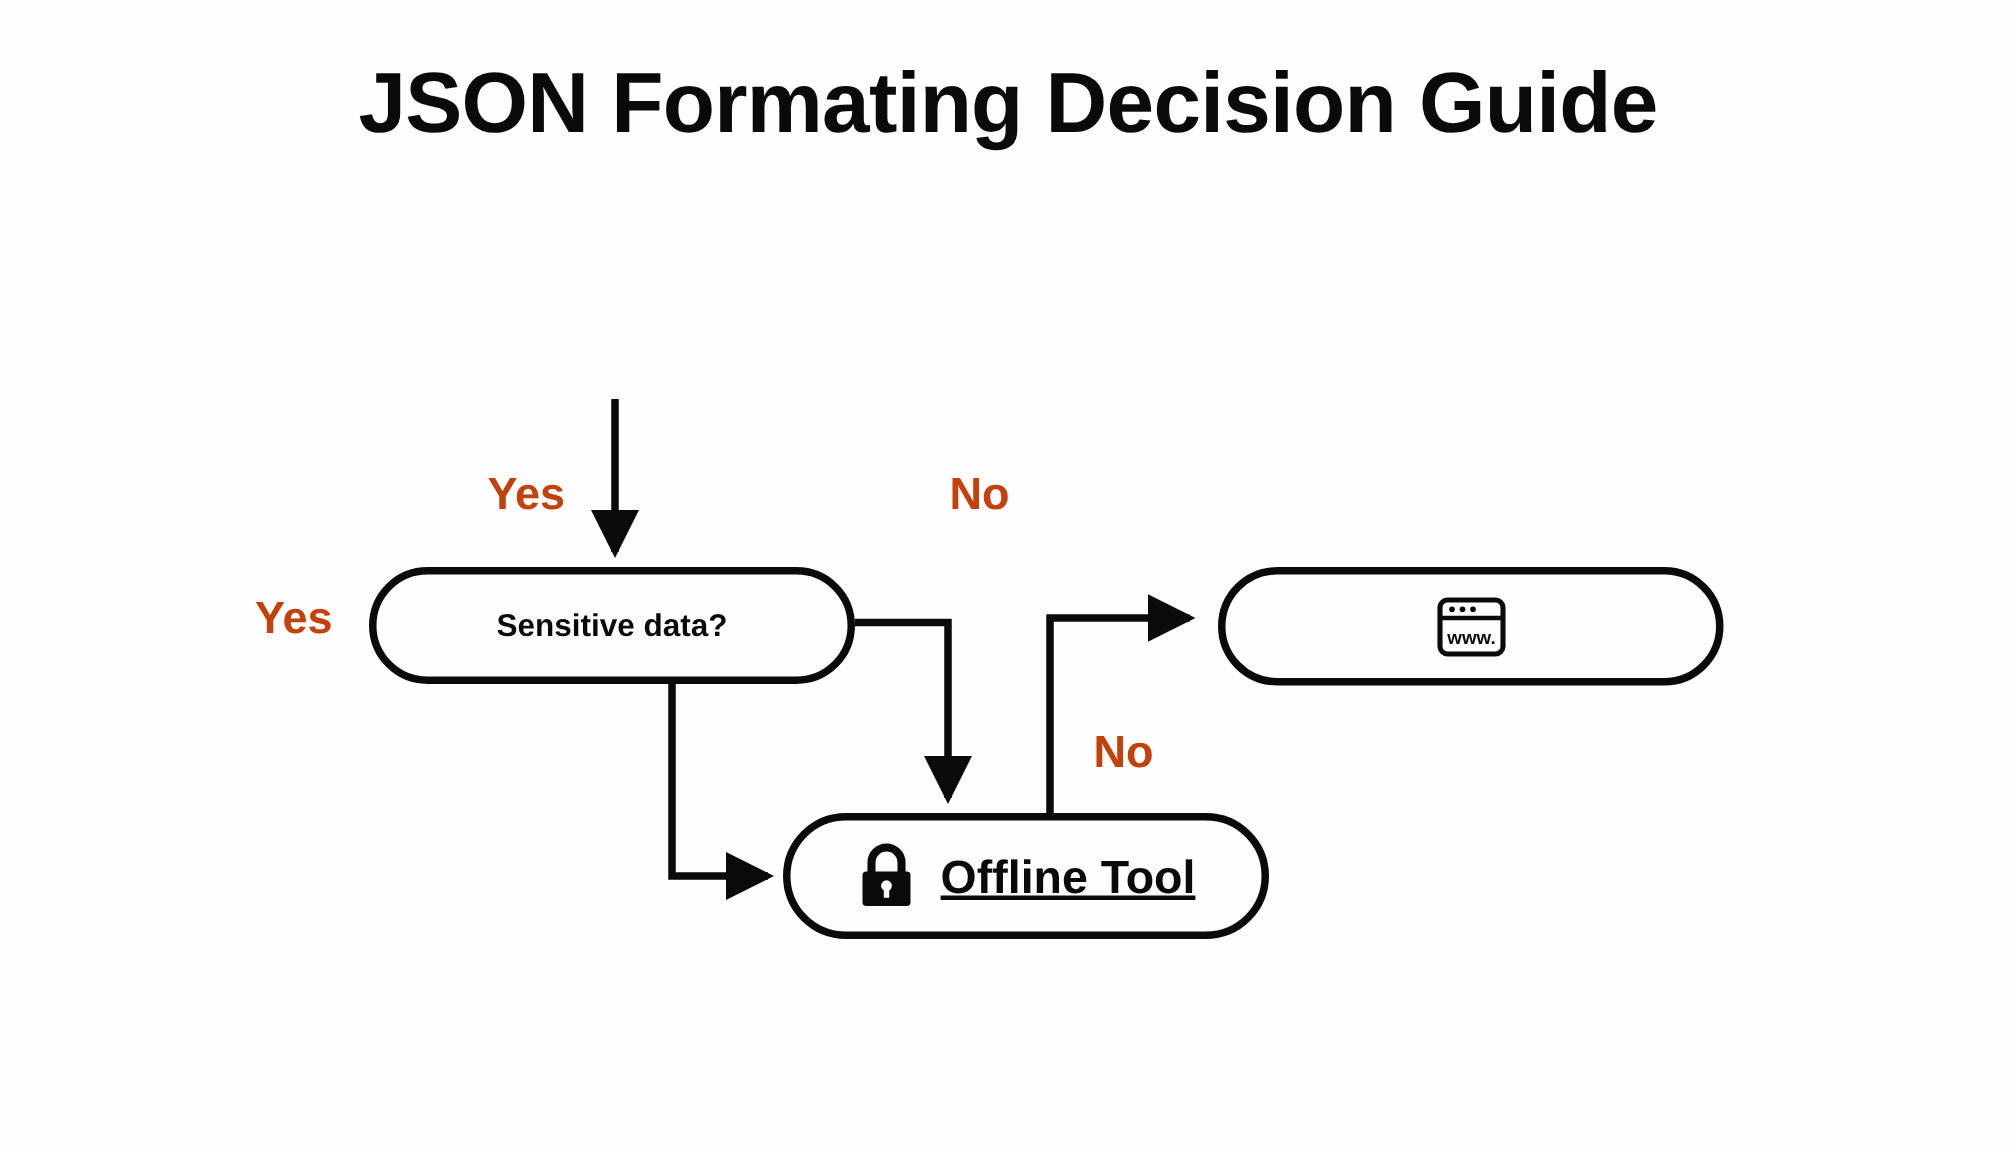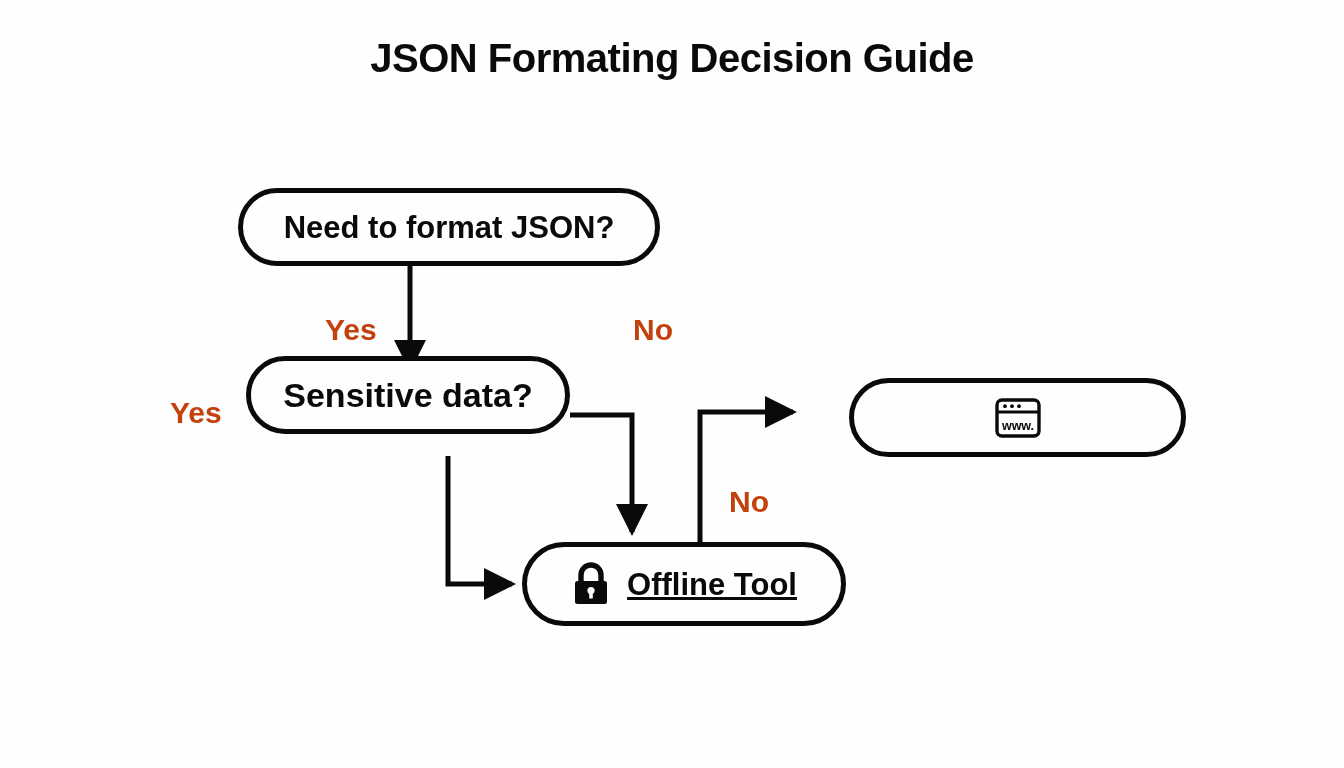--- a/index.html
+++ b/index.html
@@ -15,21 +15,21 @@
     overflow: hidden;
     font-family: "Liberation Sans", sans-serif;
   }
   #title {
     position: absolute;
     left: 0;
     top: 36px;
     width: 1344px;
     text-align: center;
     font-family: "Liberation Sans", sans-serif;
-    font-size: 40px;
+    font-size: 57px;
     font-weight: bold;
     color: #0a0a0a;
     letter-spacing: -0.5px;
   }
   .node {
     position: absolute;
     box-sizing: border-box;
     background: #fefefe;
     border: 5px solid #0a0a0a;
     border-radius: 999px;
@@ -41,25 +41,25 @@
     font-family: "Liberation Sans", sans-serif;
     font-weight: bold;
   }
   .node-label { white-space: nowrap; line-height: 1; }
 
   #node-need {
     left: 238px; top: 188px; width: 422px; height: 78px;
     font-size: 31px;
   }
   #node-sensitive {
-    left: 246px; top: 356px; width: 324px; height: 78px;
-    font-size: 34px;
+    left: 246px; top: 378px; width: 324px; height: 78px;
+    font-size: 21px;
   }
   #node-browser {
-    left: 849px; top: 378px; width: 337px; height: 79px;
+    left: 812px; top: 378px; width: 337px; height: 79px;
     font-size: 31px;
   }
   #node-offline {
     left: 522px; top: 542px; width: 324px; height: 84px;
     font-size: 31px;
     text-decoration: underline;
   }
 
   .edge-label {
     position: absolute;
@@ -111,23 +111,20 @@
 
     <path d="M410,266 L410,368" fill="none" stroke="#0a0a0a" stroke-width="5" marker-end="url(#arrowhead)"></path>
 
     <path d="M570,415 L632,415 L632,532" fill="none" stroke="#0a0a0a" stroke-width="5" stroke-linejoin="miter" marker-end="url(#arrowhead)"></path>
 
     <path d="M448,456 L448,584 L512,584" fill="none" stroke="#0a0a0a" stroke-width="5" stroke-linejoin="miter" marker-end="url(#arrowhead)"></path>
 
     <path d="M700,584 L700,412 L793,412" fill="none" stroke="#0a0a0a" stroke-width="5" stroke-linejoin="miter" marker-end="url(#arrowhead)"></path>
   </svg>
 
-  <div class="node" id="node-need">
-    <span class="node-label">Need to format JSON?</span>
-  </div>
 
   <div class="node" id="node-sensitive">
     <span class="node-label">Sensitive data?</span>
   </div>
 
   <div class="node" id="node-browser">
     <svg class="browser-glyph" viewBox="0 0 46 40" xmlns="http://www.w3.org/2000/svg">
       <rect x="2" y="2" width="42" height="36" rx="5" ry="5" fill="none" stroke="#0a0a0a" stroke-width="3.4"></rect>
       <line x1="2.5" y1="14" x2="43.5" y2="14" stroke="#0a0a0a" stroke-width="3"></line>
       <circle cx="10" cy="8.2" r="1.9" fill="#0a0a0a"></circle>

